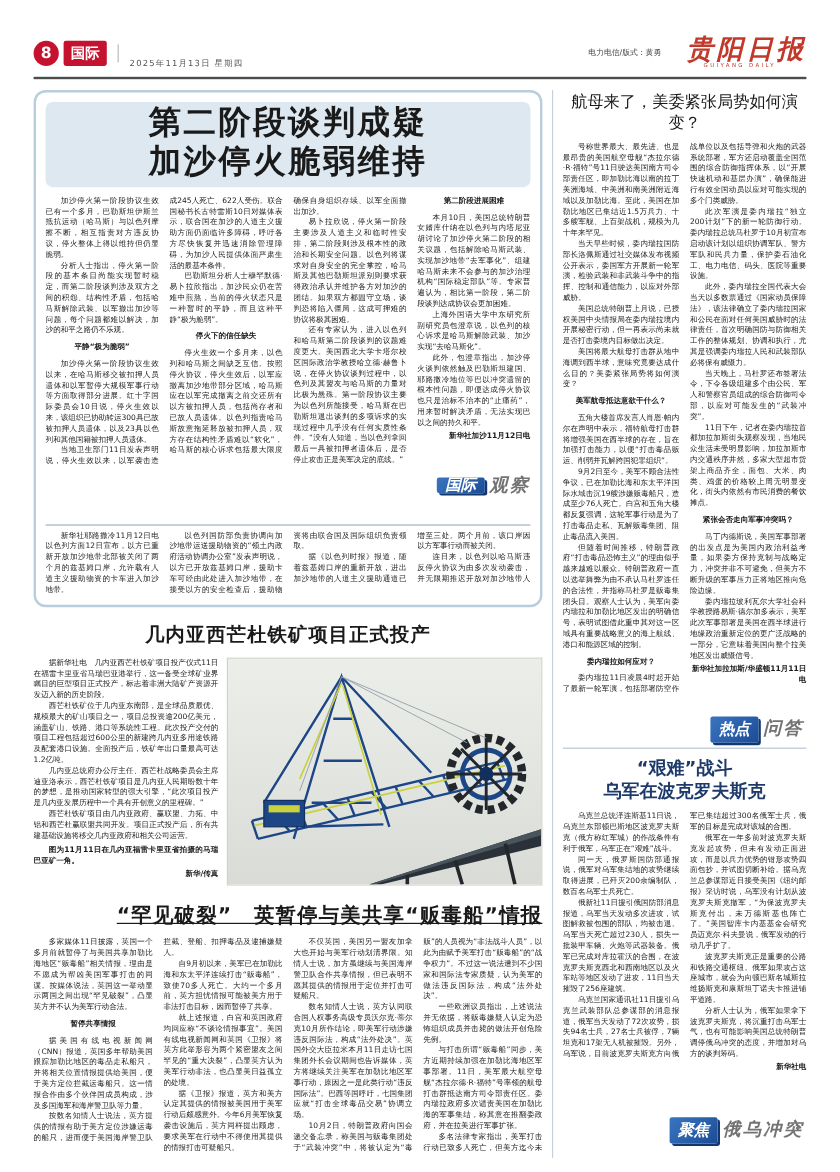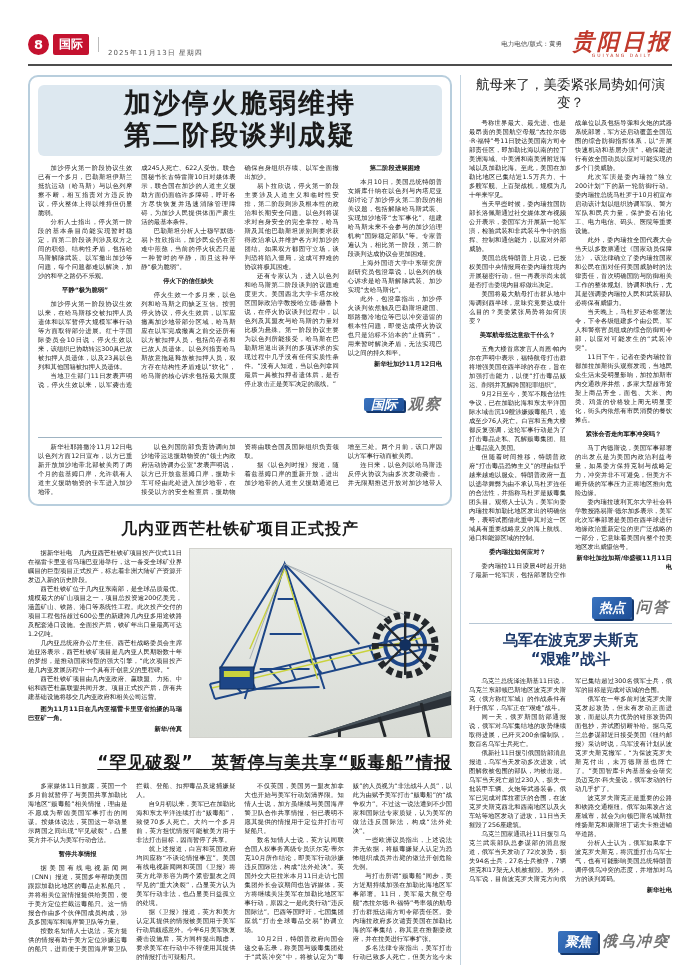--- a/index.html
+++ b/index.html
@@ -8,21 +8,21 @@
 
   
   .masthead{display:flex;align-items:center;border-bottom:2px solid #4d4d4d;padding-bottom:5px;}
   .page-circle{width:21px;height:21px;border-radius:50%;background:#c4122f;color:#fff;font-weight:bold;font-size:13px;display:flex;align-items:center;justify-content:center;}
   .section-box{background:#c4122f;color:#fff;font-weight:bold;font-size:12px;padding:2px 6px;margin-left:4px;border-radius:2px;}
   .mast-div{width:1px;height:15px;background:#bbb;margin:0 9px;}
   .mast-date{font-size:7px;color:#555;letter-spacing:1px;margin-top:18px;}
   .mast-right{margin-left:auto;display:flex;align-items:center;gap:10px;}
   .editor-note{font-size:6.5px;color:#444;}
   .paper-logo{display:flex;flex-direction:column;align-items:center;line-height:1;}
-  .paper-logo .cn{font-size:22px;font-weight:bold;font-style:italic;color:#c0392b;letter-spacing:3px;font-family:"DejaVu Serif","Liberation Serif",serif;}
+  .paper-logo .cn{font-size:22px;font-weight:bold;font-style:italic;color:#c0392b;letter-spacing:3px;font-family:"DejaVu Serif","Liberation Serif",serif;margin-left:11px;}
   .paper-logo .en{font-size:4.5px;color:#c0392b;letter-spacing:2px;margin-top:2px;}
 
   
   .main{display:flex;margin-top:9px;align-items:stretch;}
   .col-left{width:424px;flex:0 0 424px;}
   .v-div{width:1px;background:#c3d4e0;margin:0 8px;}
   .col-right{flex:1;min-width:0;}
 
   
   .lead-box{border:2px solid #b8cedd;border-radius:10px;padding:8px 8px 6px 8px;box-sizing:border-box;}
@@ -82,22 +82,22 @@
       </div>
     </div>
   </div>
 
   <div class="main">
 
     <div class="col-left">
 
       <div class="lead-box">
         <div class="lead-title">
+          <div>第二阶段谈判成疑</div>
           <div>加沙停火脆弱维持</div>
-          <div>第二阶段谈判成疑</div>
         </div>
         <div class="lead-body bodytext">
           <div class="tag tag-abs">
             <span class="tag-box">国际</span>
             <span class="tag-rest">观察</span>
           </div>
         <p class="para">加沙停火第一阶段协议生效已有一个多月，巴勒斯坦伊斯兰抵抗运动（哈马斯）与以色列摩擦不断，相互指责对方违反协议，停火整体上得以维持但仍显脆弱。</p>
             <p class="para">分析人士指出，停火第一阶段的基本条目尚能实现暂时稳定，而第二阶段谈判涉及双方之间的积怨、结构性矛盾，包括哈马斯解除武装、以军撤出加沙等问题，每个问题都难以解决，加沙的和平之路仍不乐观。</p>
             <p class="subhead">平静“极为脆弱”</p>
             <p class="para">加沙停火第一阶段协议生效以来，在哈马斯移交被扣押人员遗体和以军暂停大规模军事行动等方面取得部分进展。红十字国际委员会10日说，停火生效以来，该组织已协助转运300具已故被扣押人员遗体，以及23具以色列和其他国籍被扣押人员遗体。</p>
@@ -219,22 +219,22 @@
 
       <div class="tag-row">
         <div class="tag">
           <span class="tag-box">热点</span>
           <span class="tag-rest">问答</span>
         </div>
       </div>
 
       <hr class="a6-sep">
       <div class="a6-title">
+        <div>“艰难”战斗</div>
         <div>乌军在波克罗夫斯克</div>
-        <div>“艰难”战斗</div>
       </div>
       <div class="a6-body bodytext">
           <p class="para">乌克兰总统泽连斯基11日说，乌克兰东部顿巴斯地区波克罗夫斯克（俄方称红军城）的作战条件有利于俄军，乌军正在“艰难”战斗。</p>
           <p class="para">同一天，俄罗斯国防部通报说，俄军对乌军集结地的攻势继续取得进展，已歼灭200余编制队，数百名乌军士兵死亡。</p>
           <p class="para">俄新社11日援引俄国防部消息报道，乌军当天发动多次进攻，试图解救被包围的部队，均被击退。乌军当天死亡超过230人，损失一批装甲车辆、火炮等武器装备。俄军已完成对库拉霍沃的合围，在波克罗夫斯克西北和西南地区以及火车站等地区发动了进攻，11日当天摧毁了256座建筑。</p>
           <p class="para">乌克兰国家通讯社11日援引乌克兰武装部队总参谋部的消息报道，俄军当天发动了72次攻势，损失94名士兵，27名士兵被俘，7辆坦克和17架无人机被摧毁。另外，乌军说，目前波克罗夫斯克方向俄军已集结超过300名俄军士兵，俄军的目标是完成对该城的合围。</p>
           <p class="para">俄军在一年多前对波克罗夫斯克发起攻势，但未有发动正面进攻，而是以兵力优势的钳形攻势四面包抄，并试图切断补给。据乌克兰总参谋部近日接受美国《纽约邮报》采访时说，乌军没有计划从波克罗夫斯克撤军，“为保波克罗夫斯克付出，未万德斯基也阵亡了。”美国智库卡内基基金会研究员迈克尔·科夫曼说，俄军发动的行动几乎扩了。</p>
           <p class="para">波克罗夫斯克正是重要的公路和铁路交通枢纽。俄军如果攻占这座城市，就会为向顿巴斯名城斯拉维扬斯克和康斯坦丁诺夫卡推进铺平道路。</p>
           <p class="para">分析人士认为，俄军如果拿下波克罗夫斯克，将沉重打击乌军士气，也有可能影响美国总统特朗普调停俄乌冲突的态度，并增加对乌方的谈判筹码。</p>
           <p class="byline">新华社电</p>

